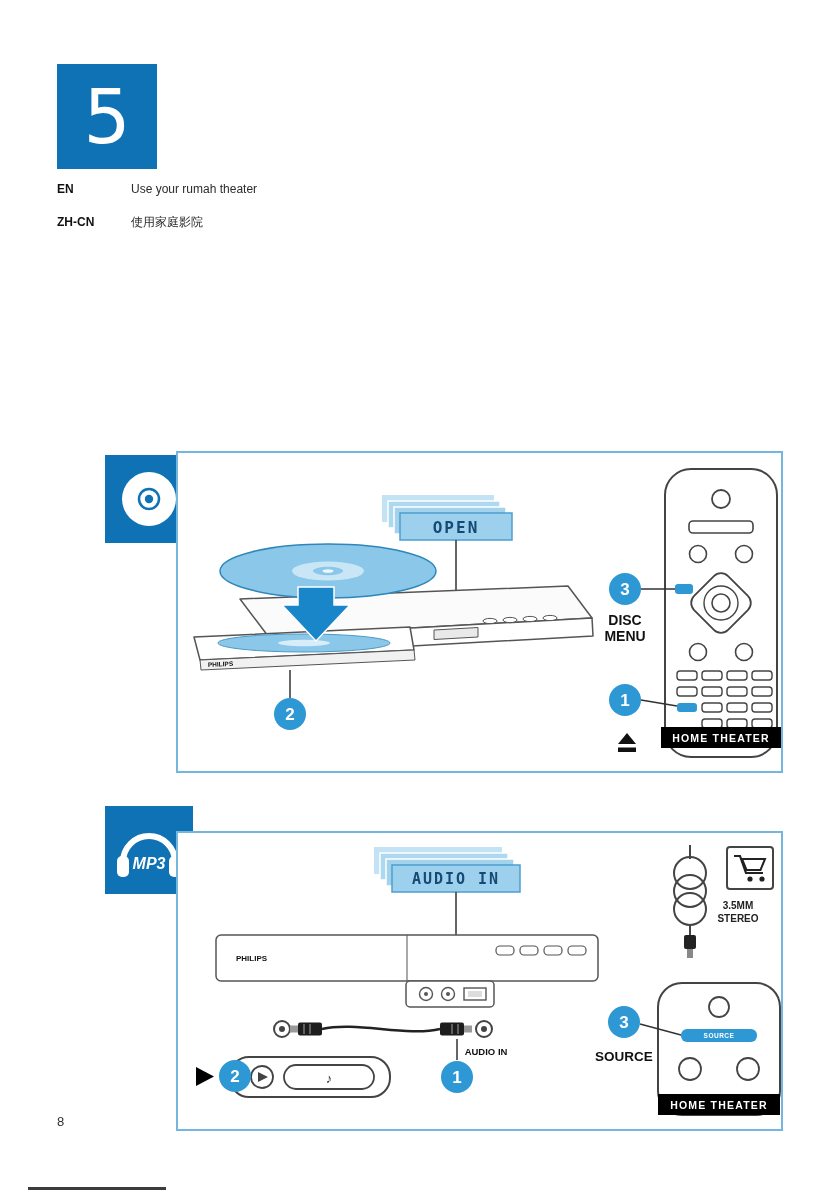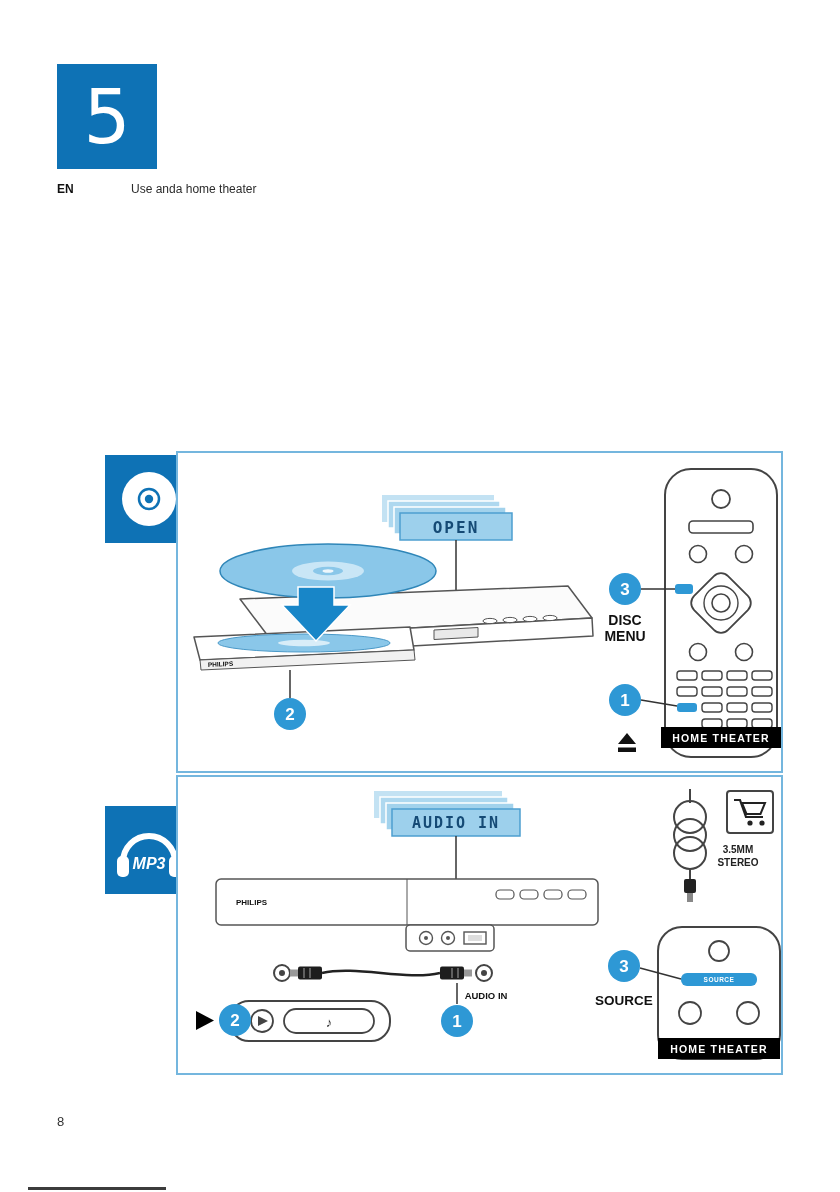--- a/index.html
+++ b/index.html
@@ -19,42 +19,46 @@
   .icon-square{
     position:absolute;left:57px;width:88px;height:88px;background:#0e72b5;
     display:flex;align-items:center;justify-content:center;margin-left:48px;
   }
   .icon-square.disc{top:455px;}
   .icon-square.mp3{top:806px;}
   .panel{
     position:absolute;left:176px;background:#fff;border:2px solid #74b6de;
   }
   .panel.one{top:451px;width:603px;height:318px;}
-  .panel.two{top:775px;width:603px;height:296px;}
+  .panel.two{top:831px;width:603px;height:296px;}
   .page-number{position:absolute;left:57px;top:1114px;font-size:13px;color:#333;}
   .print-artifact{position:absolute;left:28px;top:1187px;width:138px;height:3px;background:#1a1a1a;opacity:.85;}
   svg text{font-family:"Liberation Sans",sans-serif;}
   svg .lcd{font-family:"DejaVu Sans Mono",monospace;font-weight:bold;fill:#154a75;letter-spacing:2px;}
   svg .badge-num{font-weight:bold;fill:#fff;font-size:17px;}
   svg .bar-text{font-weight:bold;fill:#fff;font-size:10.5px;letter-spacing:1.2px;}
   svg .bold-label{font-weight:bold;fill:#111;}
 </style>
 </head>
 <body>
 
 <div class="page">
 
   <div class="step-square">
     <span>5</span>
   </div>
 
   <div class="langs">
     <div class="lang-row">
       <span class="lang-code">EN</span>
-      <span class="lang-text">Use anda home theater</span>
+      <span class="lang-text">Use your rumah theater</span>
+    </div>
+    <div class="lang-row">
+      <span class="lang-code">ZH-CN</span>
+      <span class="lang-text">使用家庭影院</span>
     </div>
   </div>
 
   <div class="icon-square disc">
     <svg width="88" height="88" viewBox="0 0 88 88">
       <circle cx="44" cy="44" r="27" fill="#ffffff"></circle>
       <circle cx="44" cy="44" r="10" fill="none" stroke="#0e72b5" stroke-width="2.5"></circle>
       <circle cx="44" cy="44" r="4.2" fill="#0e72b5"></circle>
     </svg>
   </div>

